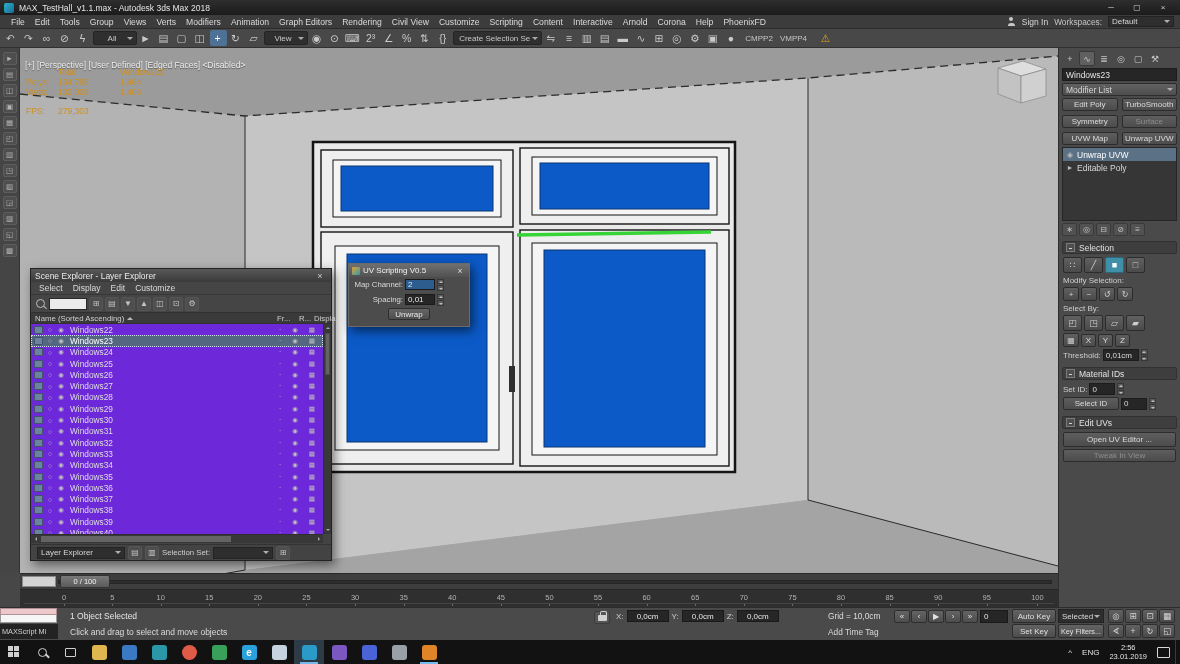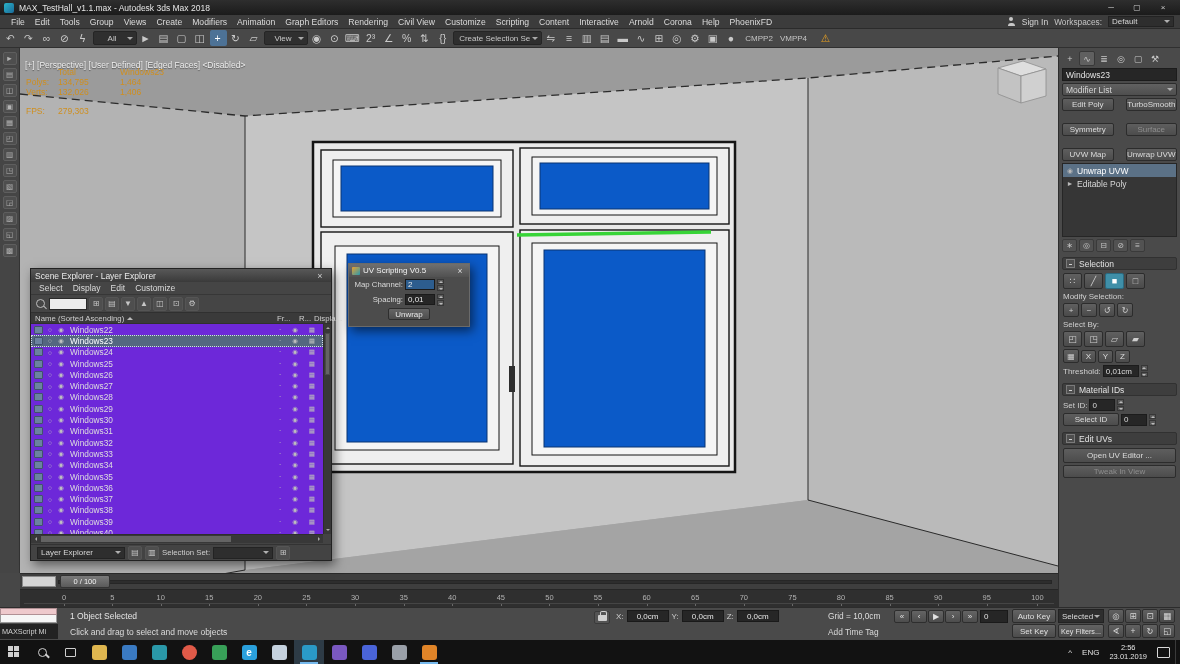--- a/index.html
+++ b/index.html
@@ -57,21 +57,21 @@
 .vp-stats .c2{width:50px;}
 .vp-stats .r.fps{margin-top:9px;}
 
 
 #cmdpanel{left:1058px;top:48px;width:122px;height:559px;background:#4a4a4a;border-left:1px solid #2e2e2e;padding:3px 3px;display:flex;flex-direction:column;gap:2px;}
 .cp-tabs{display:flex;gap:1px;height:15px;}
 .cp-tab{width:16px;height:15px;display:flex;align-items:center;justify-content:center;color:#c8c8c8;font-size:9px;border-radius:2px;}
 .cp-tab.active{background:#606060;border:1px solid #383838;}
 .cp-name{height:13px;background:#262626;border:1px solid #1c1c1c;color:#e2e2e2;font-size:8.5px;display:flex;align-items:center;padding:0 3px;}
 .cp-dd{height:13px;background:linear-gradient(#616161,#4e4e4e);border:1px solid #2c2c2c;border-radius:2px;font-size:8.5px;display:flex;align-items:center;justify-content:space-between;padding:0 3px;}
-.cp-grid{display:grid;grid-template-columns:1fr 1fr;gap:12px;}
+.cp-grid{display:grid;grid-template-columns:1fr 1fr;gap:4px;}
 .cp-btn{height:13px;background:linear-gradient(#5e5e5e,#4c4c4c);border:1px solid #2c2c2c;border-radius:2px;font-size:8px;display:flex;align-items:center;justify-content:center;color:#dcdcdc;white-space:nowrap;}
 .cp-btn.disabled{color:#8e8e8e;}
 .cp-stack{height:74px;background:#363636;border:1px solid #262626;overflow:hidden;}
 .stk-row{height:13px;display:flex;align-items:center;gap:3px;padding:0 3px;font-size:8.5px;color:#d8d8d8;}
 .stk-row .si{font-size:7px;color:#b8b8b8;width:8px;text-align:center;}
 .stk-row.selected{background:#5b7186;color:#ffffff;}
 .cp-stktools{display:flex;gap:2px;}
 .sticon{width:15px;height:13px;border:1px solid #3a3a3a;background:#525252;border-radius:2px;color:#c4c4c4;font-size:8px;display:flex;align-items:center;justify-content:center;}
 .rollout{background:#3e3e3e;border:1px solid #313131;border-radius:2px;height:13px;display:flex;align-items:center;gap:4px;padding:0 3px;font-size:8.5px;color:#e2e2e2;margin-top:3px;}
 .pm{position:relative;width:9px;height:9px;border:1px solid #7a7a7a;background:#4e4e4e;display:inline-block;}
@@ -215,21 +215,21 @@
   </div>
 
   <div id="menubar" class="abs">
     <div class="menus">
 
     <span class="mitem">File</span>
         <span class="mitem">Edit</span>
         <span class="mitem">Tools</span>
         <span class="mitem">Group</span>
         <span class="mitem">Views</span>
-        <span class="mitem">Create</span>
+        <span class="mitem">Verts</span>
         <span class="mitem">Modifiers</span>
         <span class="mitem">Animation</span>
         <span class="mitem">Graph Editors</span>
         <span class="mitem">Rendering</span>
         <span class="mitem">Civil View</span>
         <span class="mitem">Customize</span>
         <span class="mitem">Scripting</span>
         <span class="mitem">Content</span>
         <span class="mitem">Interactive</span>
         <span class="mitem">Arnold</span>

